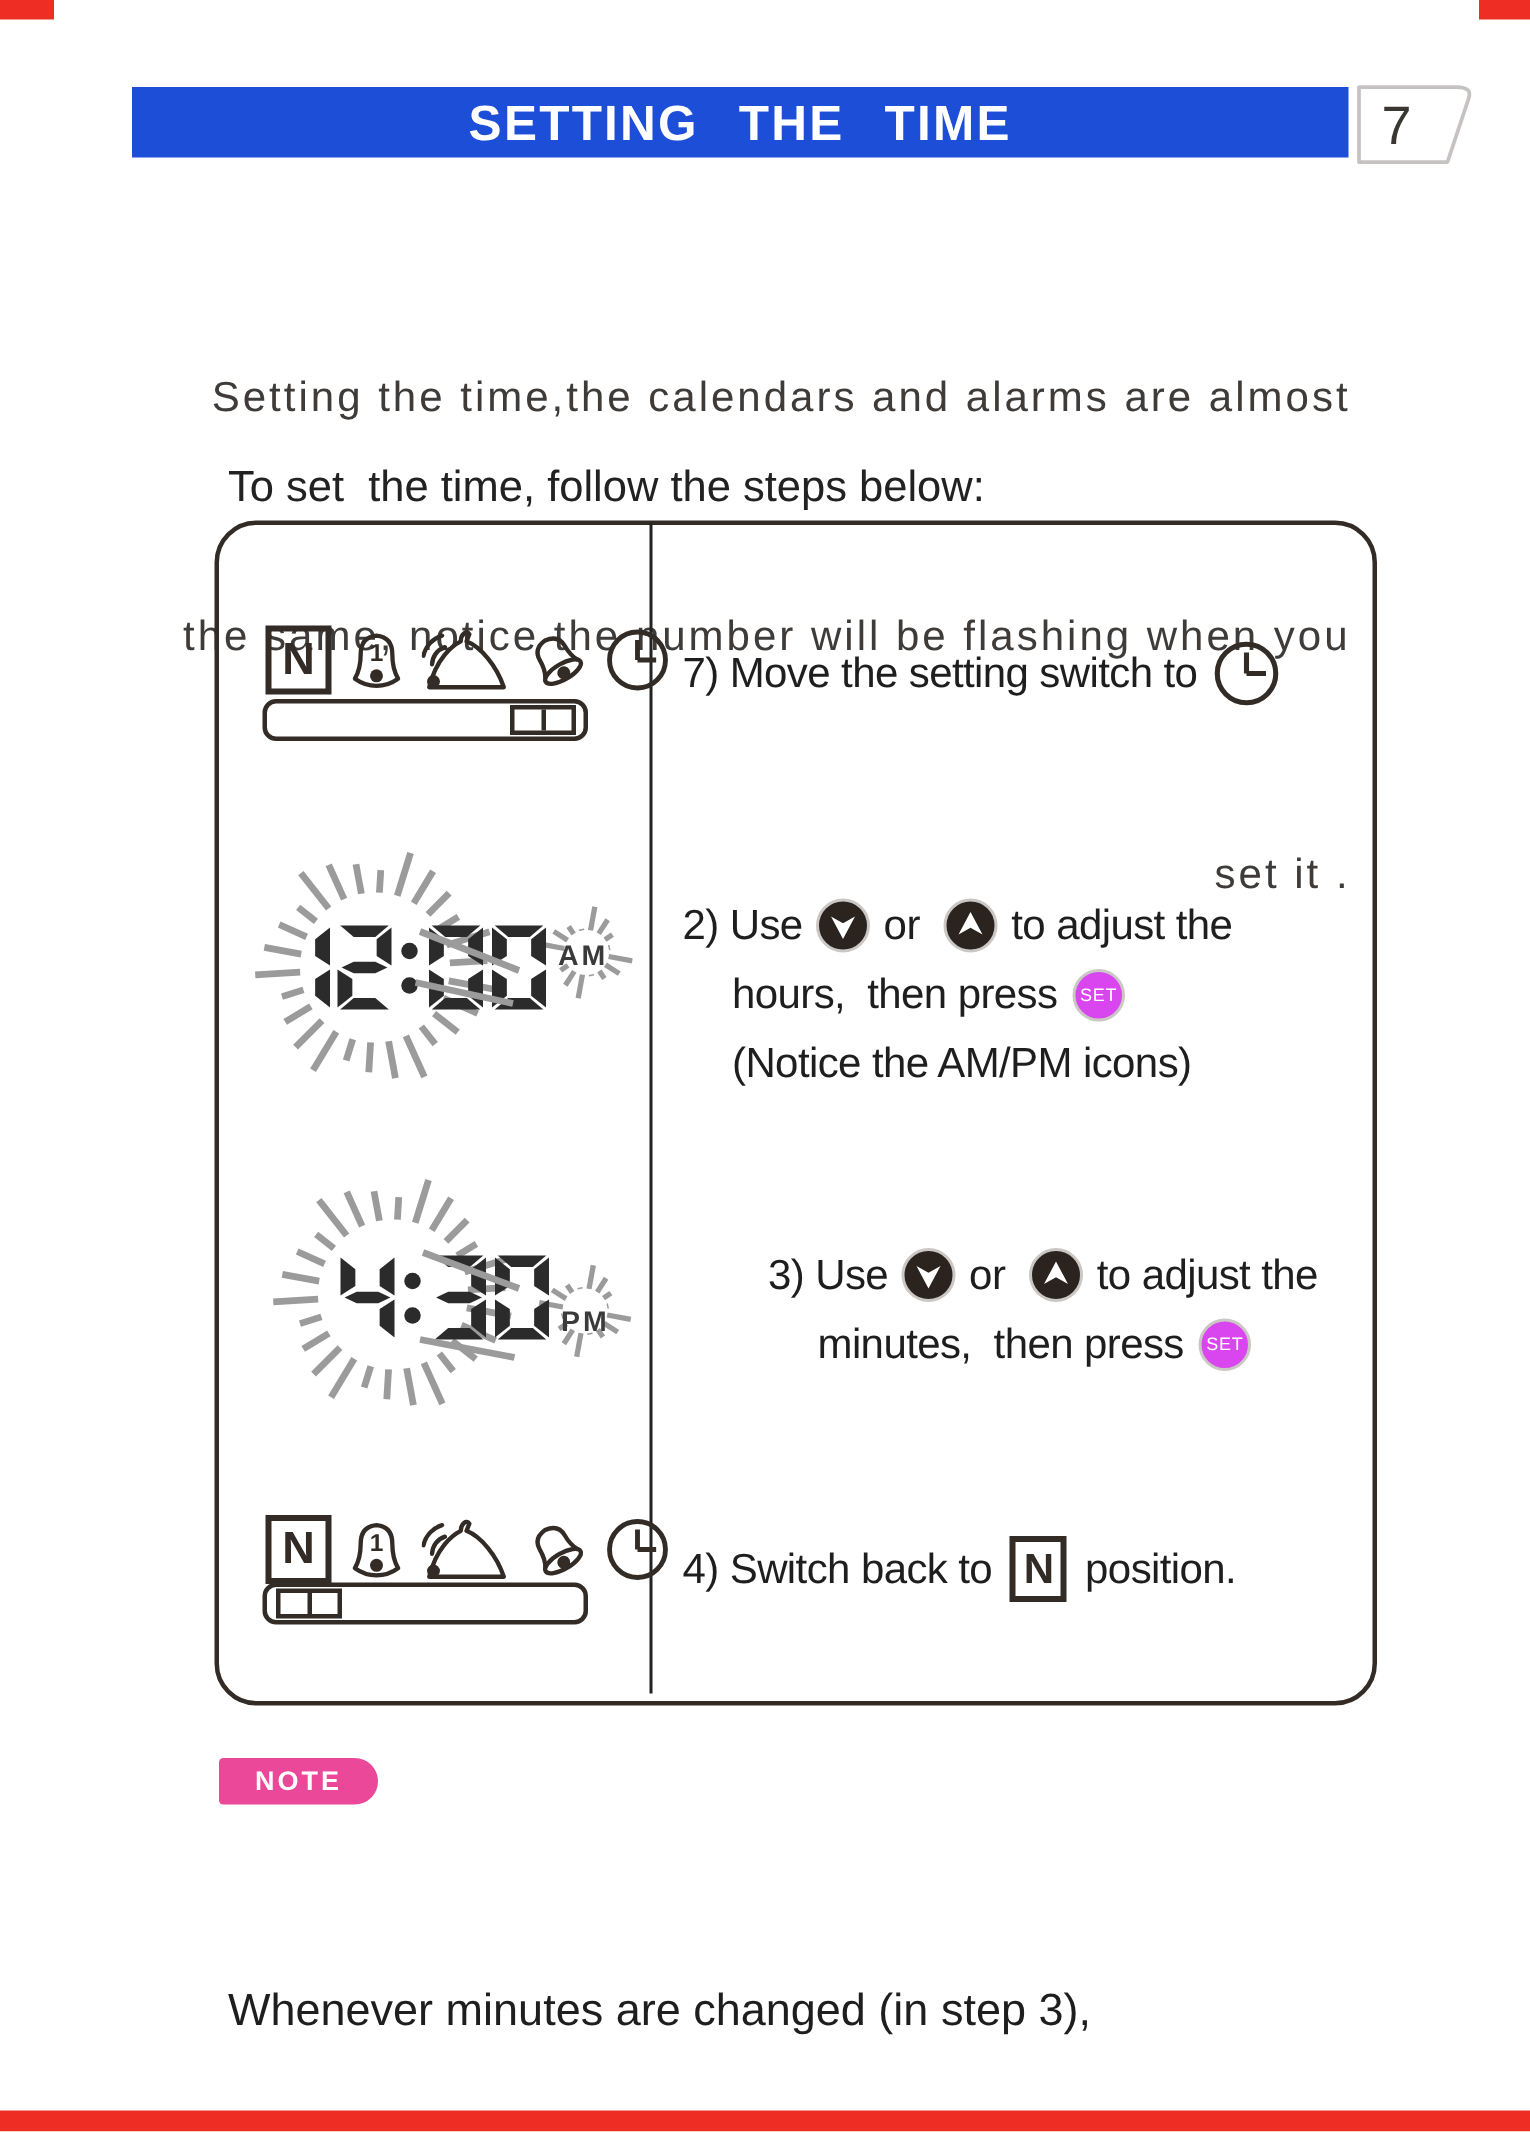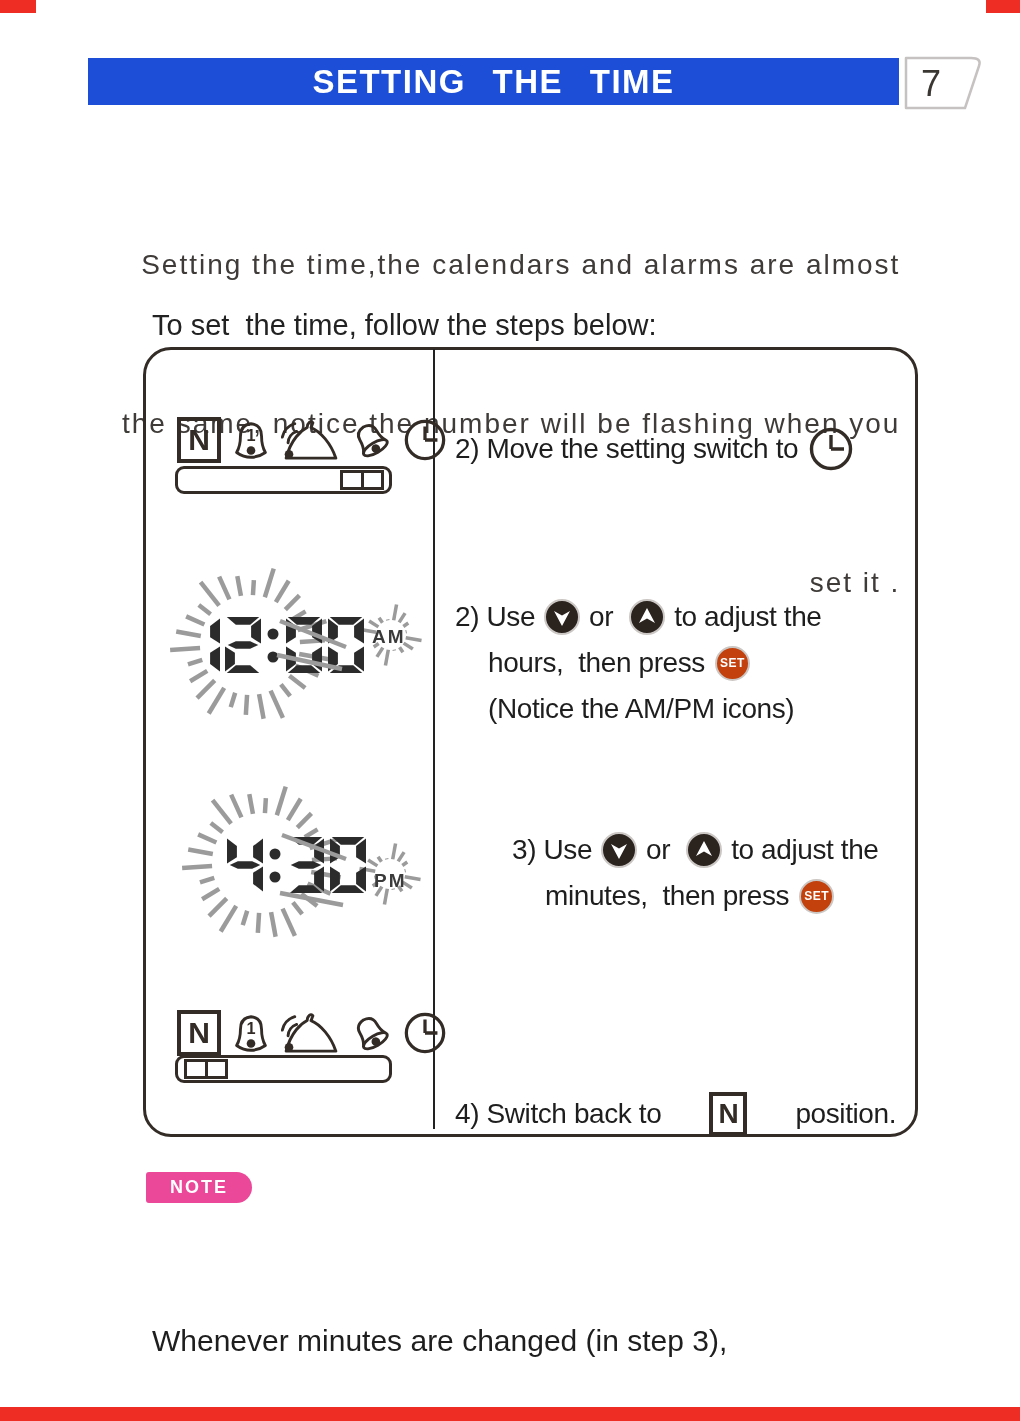--- a/index.html
+++ b/index.html
@@ -63,33 +63,33 @@
   .lcd-bottom{left:150px;top:795px;}
   .lcd text{font-family:"Liberation Sans",sans-serif;font-weight:bold;fill:#3a3a3a;letter-spacing:2px;}
   .ray{stroke:#9b9b9b;stroke-width:4.5;}
 
   
   .step{color:#1e1e1e;font-size:28px;letter-spacing:-0.4px;}
   .step-line{display:flex;align-items:center;white-space:pre-wrap;}
   .step1{left:455px;top:426px;}
   .step2{left:455px;top:594px;}
   .step3{left:468px;top:827px;margin-left:44px;}
-  .step4{left:455px;top:1092px;gap:36px;}
+  .step4{left:455px;top:1024px;}
   .step2 .step-line,.step3 .step-line{height:46px;}
   .indent{padding-left:33px;}
   .round-btn{
     display:inline-flex;align-items:center;justify-content:center;
     width:32px;height:32px;border-radius:50%;background:#2b231e;border:2px solid #cbc7c4;
     margin:0 9px;flex:none;
   }
   .round-btn.up{margin-left:16px;}
   .set-btn{
     display:inline-flex;align-items:center;justify-content:center;
-    width:31px;height:31px;border-radius:50%;background:#c2410c;border:2px solid #cbc7c4;
-    color:#ffffff;font-size:12px;font-weight:bold;letter-spacing:0.5px;margin-left:10px;flex:none;
+    width:31px;height:31px;border-radius:50%;background:#d946ef;border:2px solid #cbc7c4;
+    color:#ffffff;font-size:12px;font-weight:normal;letter-spacing:0.5px;margin-left:10px;flex:none;
   }
   .clock-inline{margin-left:10px;flex:none;}
   .nbox-inline{
     width:30px;height:36px;border:4px solid #332b26;color:#332b26;
     display:inline-flex;align-items:center;justify-content:center;
     font-size:28px;font-weight:bold;margin:0 12px;flex:none;
   }
 
   
   .note-badge{
@@ -166,21 +166,21 @@
     </svg>
 </div>
 <div class="abs slider slider-1">
   <div class="knob knob-right">
     <div class="knob-cell"></div>
       <div class="knob-cell"></div>
   </div>
 </div>
 
 <div class="abs step step1 step-line">
-  <span>2) Move the setting switch to</span>
+  <span>7) Move the setting switch to</span>
   <svg class="clock-inline" width="46" height="46">
       <use href="#sym-clock"></use>
     </svg>
 </div>
 
 <svg class="lcd lcd-top" width="290" height="150" viewBox="0 0 290 150">
   <g>
       <line x1="149.19218463940607" y1="78.95147867129121" x2="178.70749542304972" y2="84.32236587406594" stroke="#9b9b9b" stroke-width="4.5"></line>
       <line x1="145.6205200923669" y1="90.46382531448968" x2="168.43078013855035" y2="100.69573797173453" stroke="#9b9b9b" stroke-width="4.5"></line>
       <line x1="139.39755674140278" y1="100.78688881338853" x2="155.1565794379639" y2="113.10164433874394" stroke="#9b9b9b" stroke-width="4.5"></line>

